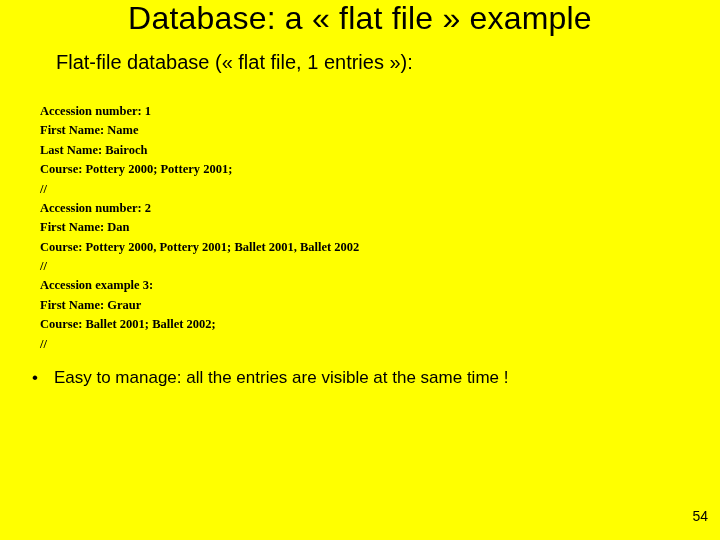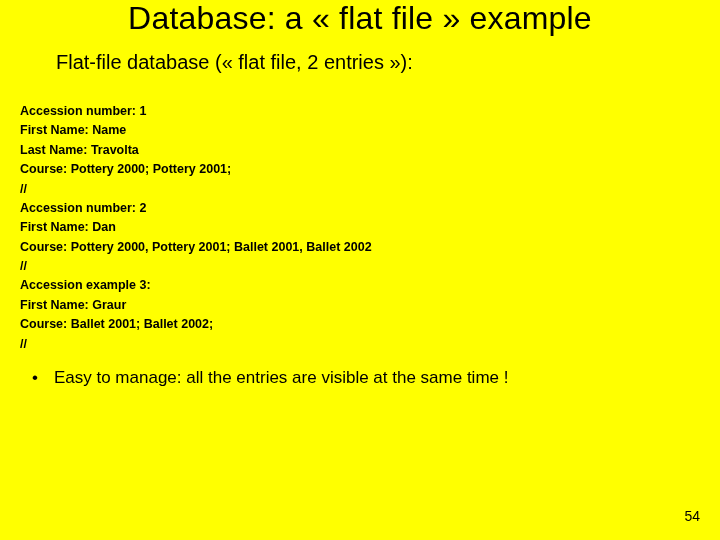--- a/index.html
+++ b/index.html
@@ -16,54 +16,54 @@
     padding-bottom: 14px;
     letter-spacing: 0.2px;
   }
   .subtitle {
     font-family: "Comic Sans MS", "Comic Sans", cursive, sans-serif;
     font-size: 20px;
     padding-left: 56px;
     padding-bottom: 28px;
   }
   .entries {
-    padding-left: 20px;
+    padding-left: 40px;
     font-size: 12.5px;
     font-weight: 700;
     line-height: 1.55;
-    font-family: Liberation Sans, sans-serif;
+    font-family: Liberation Serif, serif;
   }
   .entry-line { white-space: pre; }
   .bullet-row {
     padding-left: 32px;
     padding-top: 14px;
     font-size: 17px;
     display: flex;
     align-items: flex-start;
     gap: 16px;
   }
   .bullet-row .dot { font-weight: 400; }
   .bullet-row .txt { font-weight: 400; }
   .pagenum {
     position: absolute;
-    right: 20px;
+    right: 12px;
     bottom: 16px;
     font-size: 14px;
   }
 </style>
 </head>
 <body>
 
 <div class="title">Database: a « flat file » example</div>
-<div class="subtitle">Flat-file database (« flat file, 2 entries »):</div>
+<div class="subtitle">Flat-file database (« flat file, 1 entries »):</div>
 
 <div class="entries">
   <div class="entry-line"><span>Accession number:</span> <span>1</span></div>
   <div class="entry-line"><span>First Name:</span> <span>Name</span></div>
-  <div class="entry-line"><span>Last Name:</span> <span>Travolta</span></div>
+  <div class="entry-line"><span>Last Name:</span> <span>Bairoch</span></div>
   <div class="entry-line"><span>Course:</span> <span>Pottery 2000; Pottery 2001;</span></div>
   <div class="entry-line">//</div>
 
   <div class="entry-line"><span>Accession number:</span> <span>2</span></div>
   <div class="entry-line"><span>First Name:</span> <span>Dan</span></div>
   <div class="entry-line"><span>Course:</span> <span>Pottery 2000, Pottery 2001; Ballet 2001, Ballet 2002</span></div>
   <div class="entry-line">//</div>
 
   <div class="entry-line"><span>Accession example 3:</span><span></span></div>
   <div class="entry-line"><span>First Name:</span> <span>Graur</span></div>

